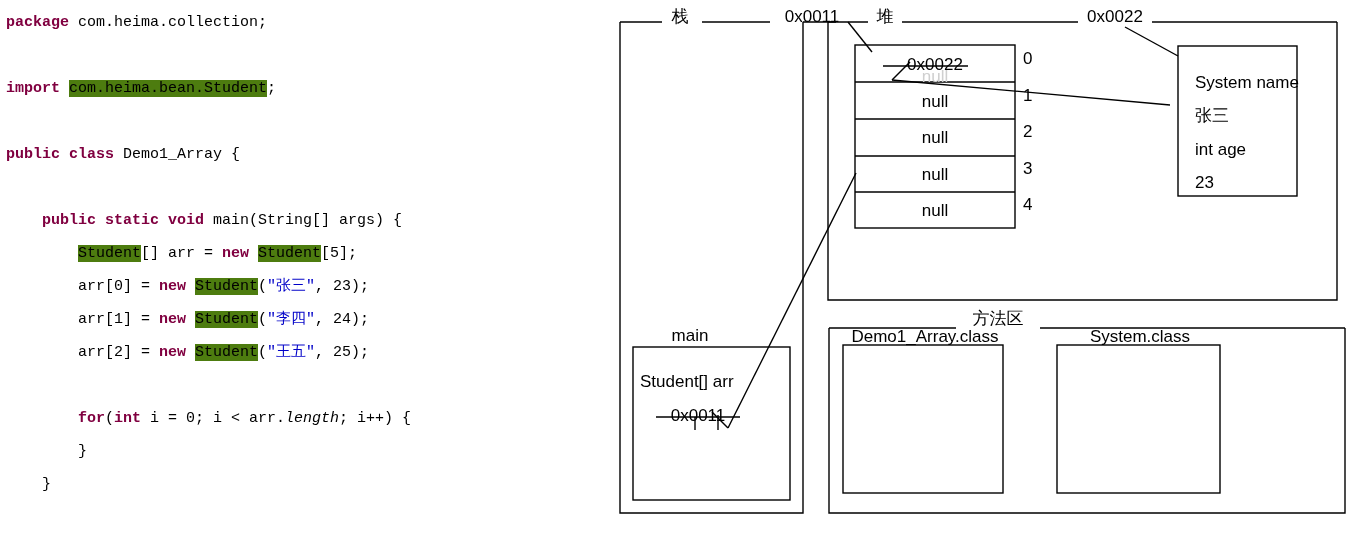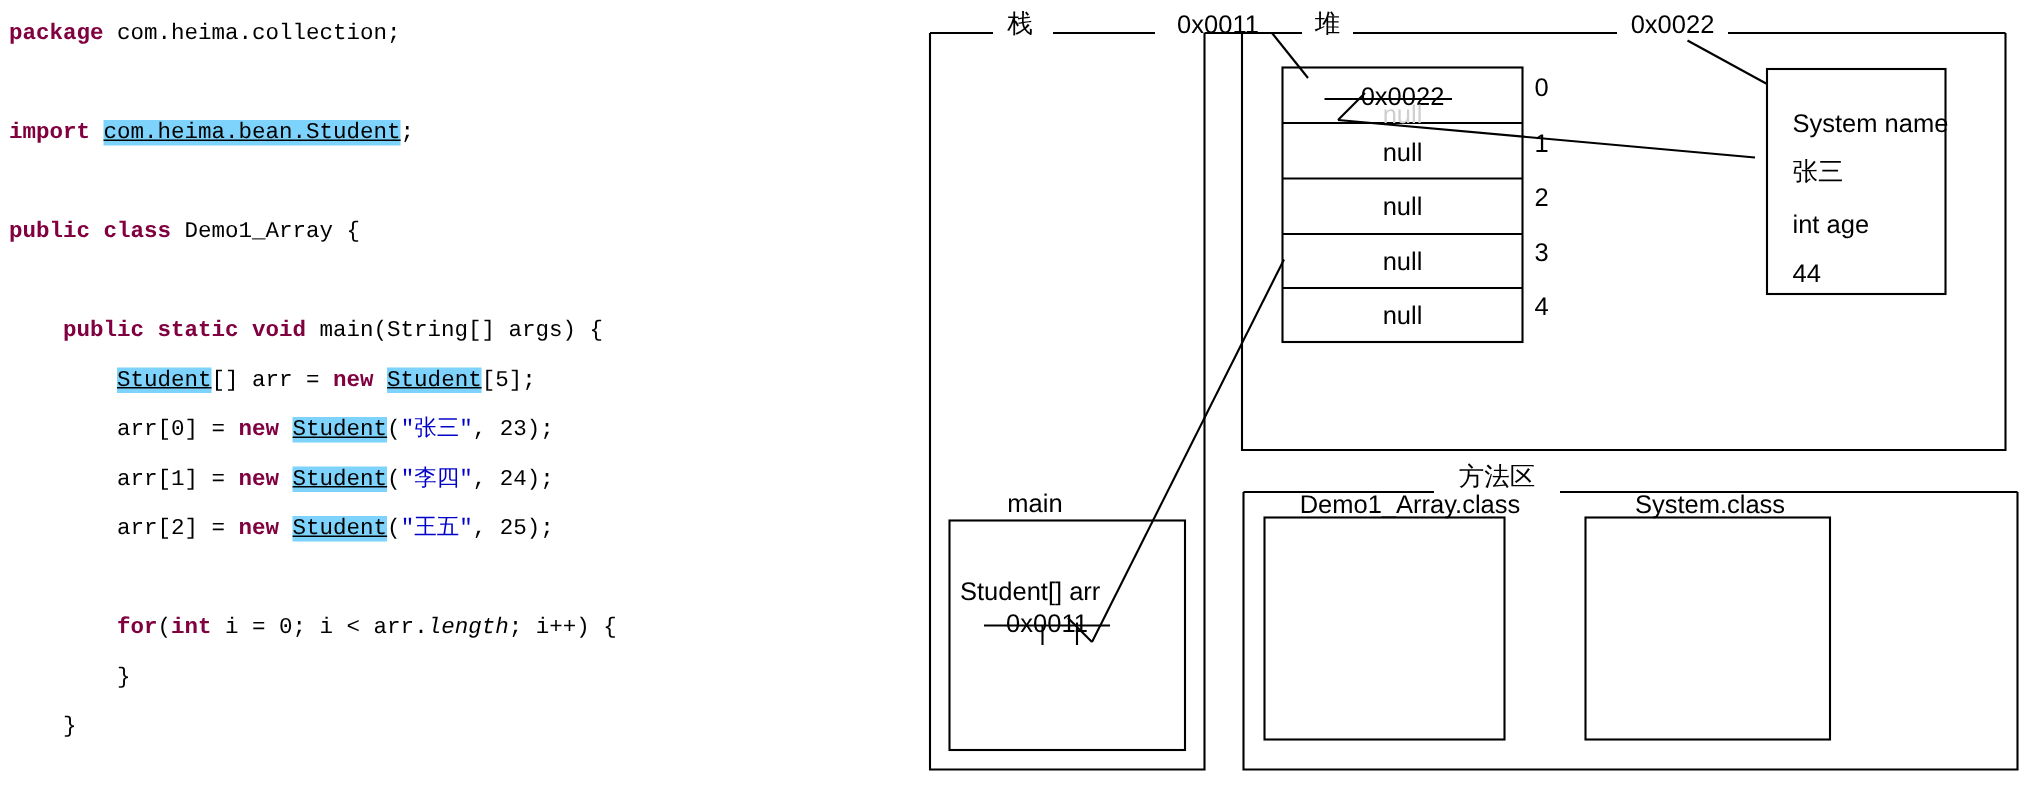--- a/index.html
+++ b/index.html
@@ -30,21 +30,21 @@
     font-family: "Liberation Mono", monospace;
     font-size: 15px;
     line-height: 33px;
     height: 33px;
     white-space: pre;
     color: #000000;
   }
   .kw      { color: #800040; font-weight: bold; }
   .str     { color: #0000c8; }
   .ital    { color: #000000; font-style: italic; }
-  .hl      { background: #7dd3fc; text-decoration: underline; }
+  .hl      { background: #4d7c0f; }
   .plain   { color: #000000; }
 
   
   #diagram {
     position: absolute;
     left: 600px;
     top: 0;
     width: 757px;
     height: 539px;
   }
@@ -151,21 +151,21 @@
         <path d="M 229 328 L 229 513 L 745 513 L 745 328"></path>
 
         <rect x="243" y="345" width="160" height="148"></rect>
         <rect x="457" y="345" width="163" height="148"></rect>
       </g>
     </svg>
 
     <div class="dlabel cjk center" style="left:80px; top:8px;">栈</div>
     <div class="dlabel center" style="left:212px; top:8px;">0x0011</div>
     <div class="dlabel center" style="left:90px; top:327px;">main</div>
-    <div class="dlabel" style="left:40px; top:386px;">Student[] arr</div>
+    <div class="dlabel" style="left:40px; top:373px;">Student[] arr</div>
     <div class="dlabel center" style="left:98px; top:407px;">0x0011</div>
 
     <div class="dlabel cjk center" style="left:285px; top:8px;">堆</div>
     <div class="dlabel center" style="left:515px; top:8px;">0x0022</div>
 
     <div id="array-cells">
         <div class="cell-text" style="left: 335px; top: 55px;">0x0022</div>
         <div class="cell-text" style="left: 335px; top: 67px; color: rgb(207, 207, 207);">null</div>
         <div class="idx" style="left: 423px; top: 49px;">0</div>
         <div class="cell-text" style="left: 335px; top: 91.6px;">null</div>
@@ -174,20 +174,20 @@
         <div class="idx" style="left: 423px; top: 122.2px;">2</div>
         <div class="cell-text" style="left: 335px; top: 164.8px;">null</div>
         <div class="idx" style="left: 423px; top: 158.8px;">3</div>
         <div class="cell-text" style="left: 335px; top: 201.4px;">null</div>
         <div class="idx" style="left: 423px; top: 195.4px;">4</div>
       </div>
 
     <div class="dlabel" style="left:595px; top:74px;">System name</div>
     <div class="dlabel cjk" style="left:595px; top:107px;">张三</div>
     <div class="dlabel" style="left:595px; top:141px;">int age</div>
-    <div class="dlabel" style="left:595px; top:174px;">44</div>
+    <div class="dlabel" style="left:595px; top:174px;">23</div>
 
     <div class="dlabel cjk center" style="left:398px; top:310px;">方法区</div>
-    <div class="dlabel center" style="left:340px; top:328px;">Demo1_Array.class</div>
+    <div class="dlabel center" style="left:325px; top:328px;">Demo1_Array.class</div>
     <div class="dlabel center" style="left:540px; top:328px;">System.class</div>
 
   </div>
 </div>
 
 </body></html>

